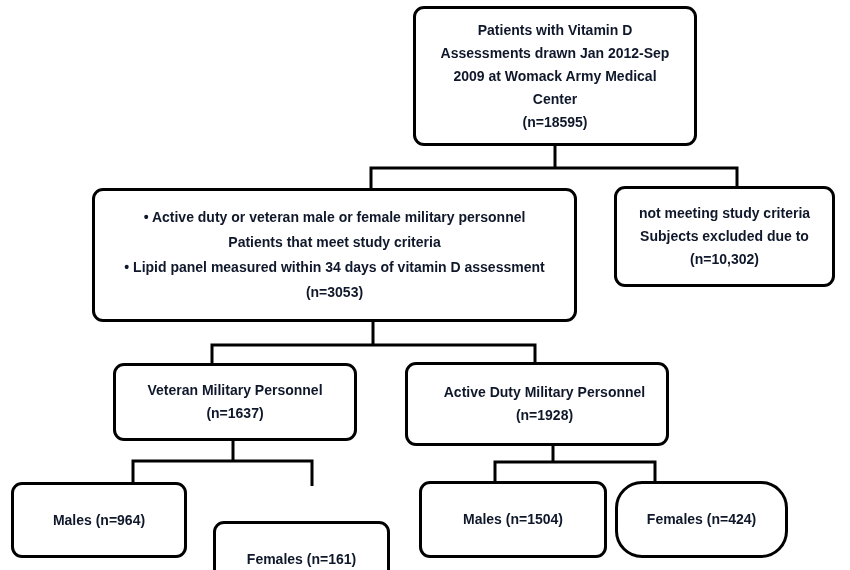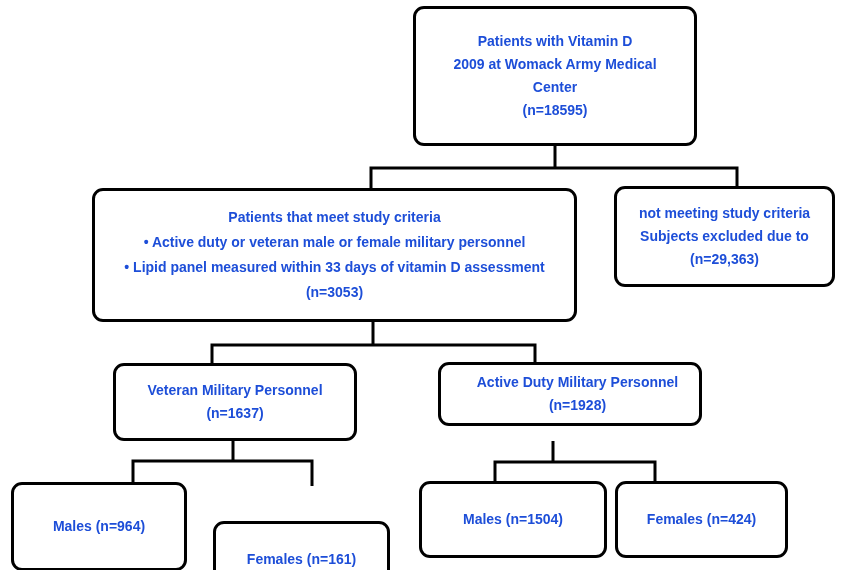--- a/index.html
+++ b/index.html
@@ -6,21 +6,21 @@
     margin: 0;
     padding: 0;
     background: #ffffff;
   }
   .canvas {
     position: relative;
     width: 850px;
     height: 570px;
     background: #ffffff;
     font-family: "Liberation Sans", sans-serif;
-    color: #1d4ed8;
+    color: #0f172a;
     overflow: hidden;
   }
   .connectors {
     position: absolute;
     left: 0;
     top: 0;
     width: 850px;
     height: 570px;
   }
   .box {
@@ -40,56 +40,57 @@
     padding: 4px 8px;
   }
   .box .ln {
     white-space: nowrap;
   }
   
   .box-source          { left: 413px; top:   6px; width: 284px; height: 140px; }
   .box-criteria        { left:  92px; top: 188px; width: 485px; height: 134px; line-height: 25px; }
   .box-excluded        { left: 614px; top: 186px; width: 221px; height: 101px; }
   .box-veteran         { left: 113px; top: 363px; width: 244px; height:  78px; }
-  .box-active-duty     { left: 438px; top: 362px; width: 264px; height:  64px; padding-left: 23px; }
-  .box-veteran-males   { left:  11px; top: 482px; width: 176px; height:  89px; }
+  .box-active-duty     { left: 405px; top: 362px; width: 264px; height:  84px; padding-left: 23px; }
+  .box-veteran-males   { left:  11px; top: 482px; width: 176px; height:  76px; }
   .box-veteran-females { left: 213px; top: 481px; width: 177px; height:  77px; margin-top: 40px; }
   .box-active-males    { left: 419px; top: 481px; width: 188px; height:  77px; }
-  .box-active-females  { left: 615px; top: 481px; width: 173px; height:  77px; }
+  .box-active-females  { left: 615px; top: 481px; width: 173px; height:  77px; border-radius: 27px; }
 </style>
 </head>
 <body>
 
 <div class="canvas">
 
   <svg class="connectors" viewBox="0 0 850 570" xmlns="http://www.w3.org/2000/svg">
     <path d="M555 146 L555 168 M371 192 L371 168 L737 168 L737 192" fill="none" stroke="#000000" stroke-width="3"></path>
     <path d="M373 320 L373 345 M212 368 L212 345 L535 345 L535 368" fill="none" stroke="#000000" stroke-width="3"></path>
     <path d="M233 441 L233 461 M133 486 L133 461 L312 461 L312 486" fill="none" stroke="#000000" stroke-width="3"></path>
     <path d="M553 441 L553 462 M495 486 L495 462 L655 462 L655 486" fill="none" stroke="#000000" stroke-width="3"></path>
   </svg>
 
   <div class="box box-source">
     <div class="ln">Patients with Vitamin D</div>
+    <div class="ln">Assessments drawn Jan 2012-Sep</div>
     <div class="ln">2009 at Womack Army Medical</div>
     <div class="ln">Center</div>
     <div class="ln">(n=18595)</div>
   </div>
 
   <div class="box box-criteria">
+    <div class="ln">• Active duty or veteran male or female military personnel</div>
     <div class="ln">Patients that meet study criteria</div>
-    <div class="ln">• Active duty or veteran male or female military personnel</div>
-    <div class="ln">• Lipid panel measured within 33 days of vitamin D assessment</div>
+    <div class="ln">• Lipid panel measured within 34 days of vitamin D assessment</div>
     <div class="ln">(n=3053)</div>
   </div>
 
   <div class="box box-excluded">
     <div class="ln">not meeting study criteria</div>
     <div class="ln">Subjects excluded due to</div>
-    <div class="ln">(n=29,363)</div>
+    <div class="ln">(n=10,302)</div>
   </div>
 
   <div class="box box-veteran">
     <div class="ln">Veteran Military Personnel</div>
     <div class="ln">(n=1637)</div>
   </div>
 
   <div class="box box-active-duty">
     <div class="ln">Active Duty Military Personnel</div>
     <div class="ln">(n=1928)</div>

